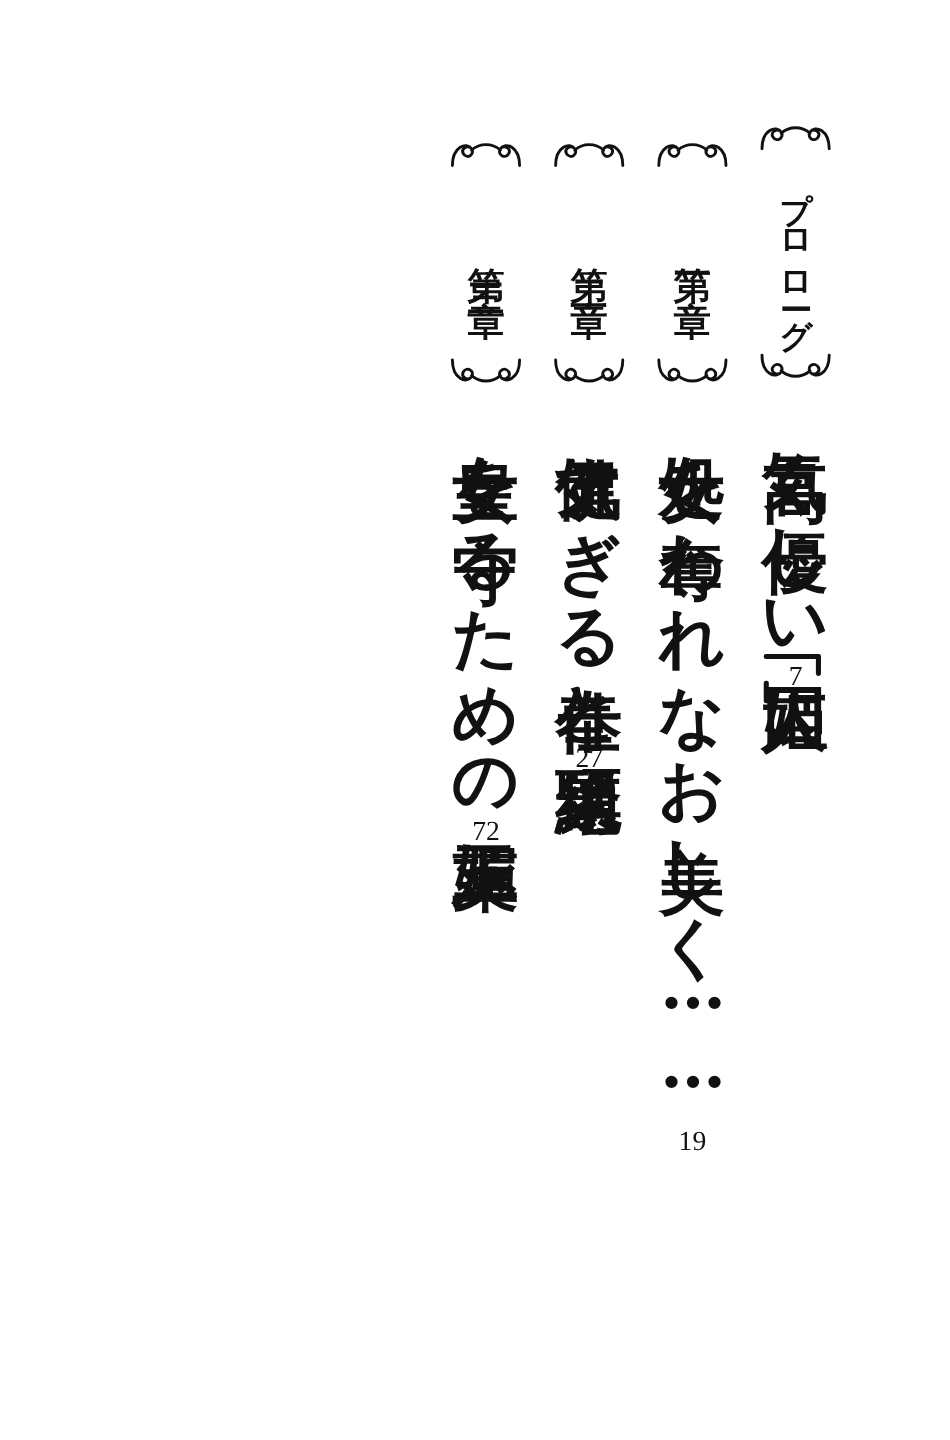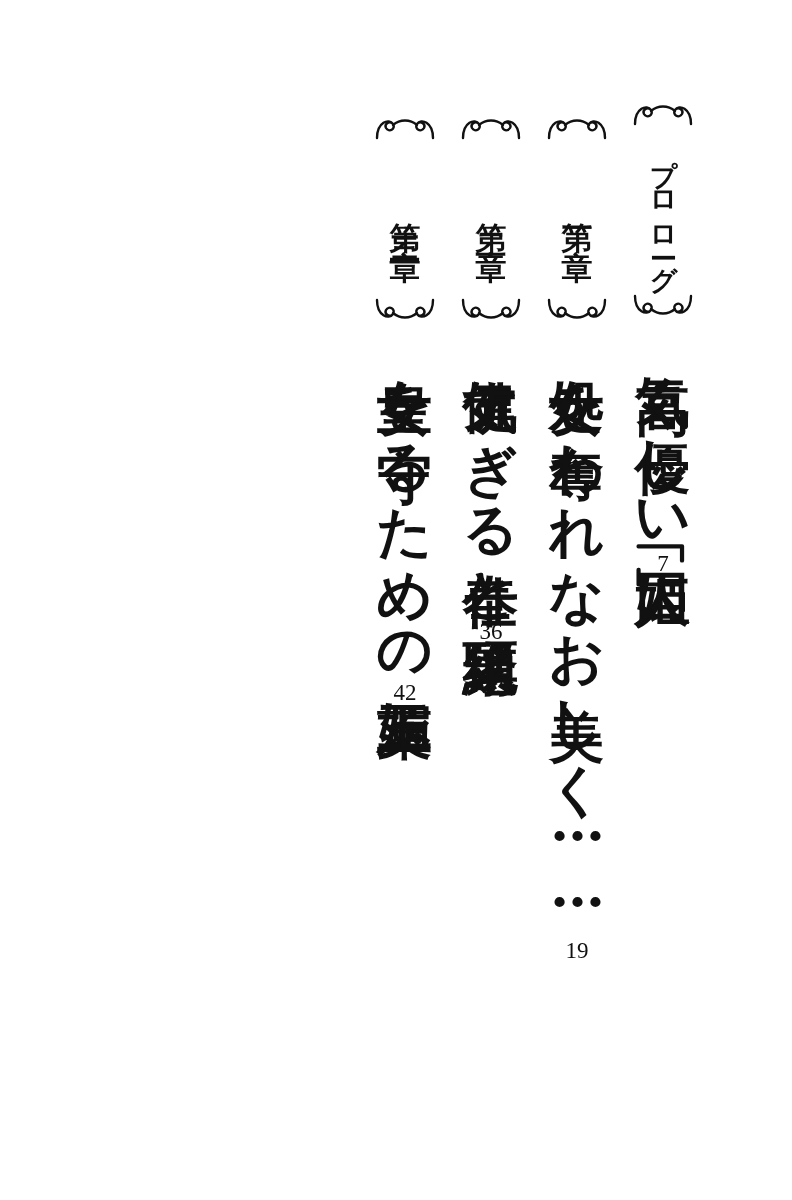--- a/index.html
+++ b/index.html
@@ -159,37 +159,37 @@
       </svg>
       <div class="chapter-label">第二章</div>
       <svg class="ornament bottom" viewBox="0 0 76 26">
         <g fill="none" stroke="#111111" stroke-width="2.4" stroke-linecap="round">
           <path d="M10 2 C10 18, 22 22, 26 16 C29 11, 22 7, 19 12 C17 16, 22 19, 25 17"></path>
           <path d="M66 2 C66 18, 54 22, 50 16 C47 11, 54 7, 57 12 C59 16, 54 19, 51 17"></path>
           <path d="M26 15 C33 21, 43 21, 50 15"></path>
         </g>
       </svg>
       <div class="title">健気すぎる奉仕と緊縛絶頂</div>
-      <div class="page-num">36</div>
+      <div class="page-num">27</div>
     </div>
 
     <div class="toc-entry entry-3">
       <svg class="ornament top" viewBox="0 0 76 26">
         <g fill="none" stroke="#111111" stroke-width="2.4" stroke-linecap="round">
           <path d="M10 24 C10 8, 22 4, 26 10 C29 15, 22 19, 19 14 C17 10, 22 7, 25 9"></path>
           <path d="M66 24 C66 8, 54 4, 50 10 C47 15, 54 19, 57 14 C59 10, 54 7, 51 9"></path>
           <path d="M26 11 C33 5, 43 5, 50 11"></path>
         </g>
       </svg>
       <div class="chapter-label">第三章</div>
       <svg class="ornament bottom" viewBox="0 0 76 26">
         <g fill="none" stroke="#111111" stroke-width="2.4" stroke-linecap="round">
           <path d="M10 2 C10 18, 22 22, 26 16 C29 11, 22 7, 19 12 C17 16, 22 19, 25 17"></path>
           <path d="M66 2 C66 18, 54 22, 50 16 C47 11, 54 7, 57 12 C59 16, 54 19, 51 17"></path>
           <path d="M26 15 C33 21, 43 21, 50 15"></path>
         </g>
       </svg>
       <div class="title">皇女を守るための媚薬玉</div>
-      <div class="page-num">42</div>
+      <div class="page-num">72</div>
     </div>
 
   </div>
 </div>
 
 </body></html>

